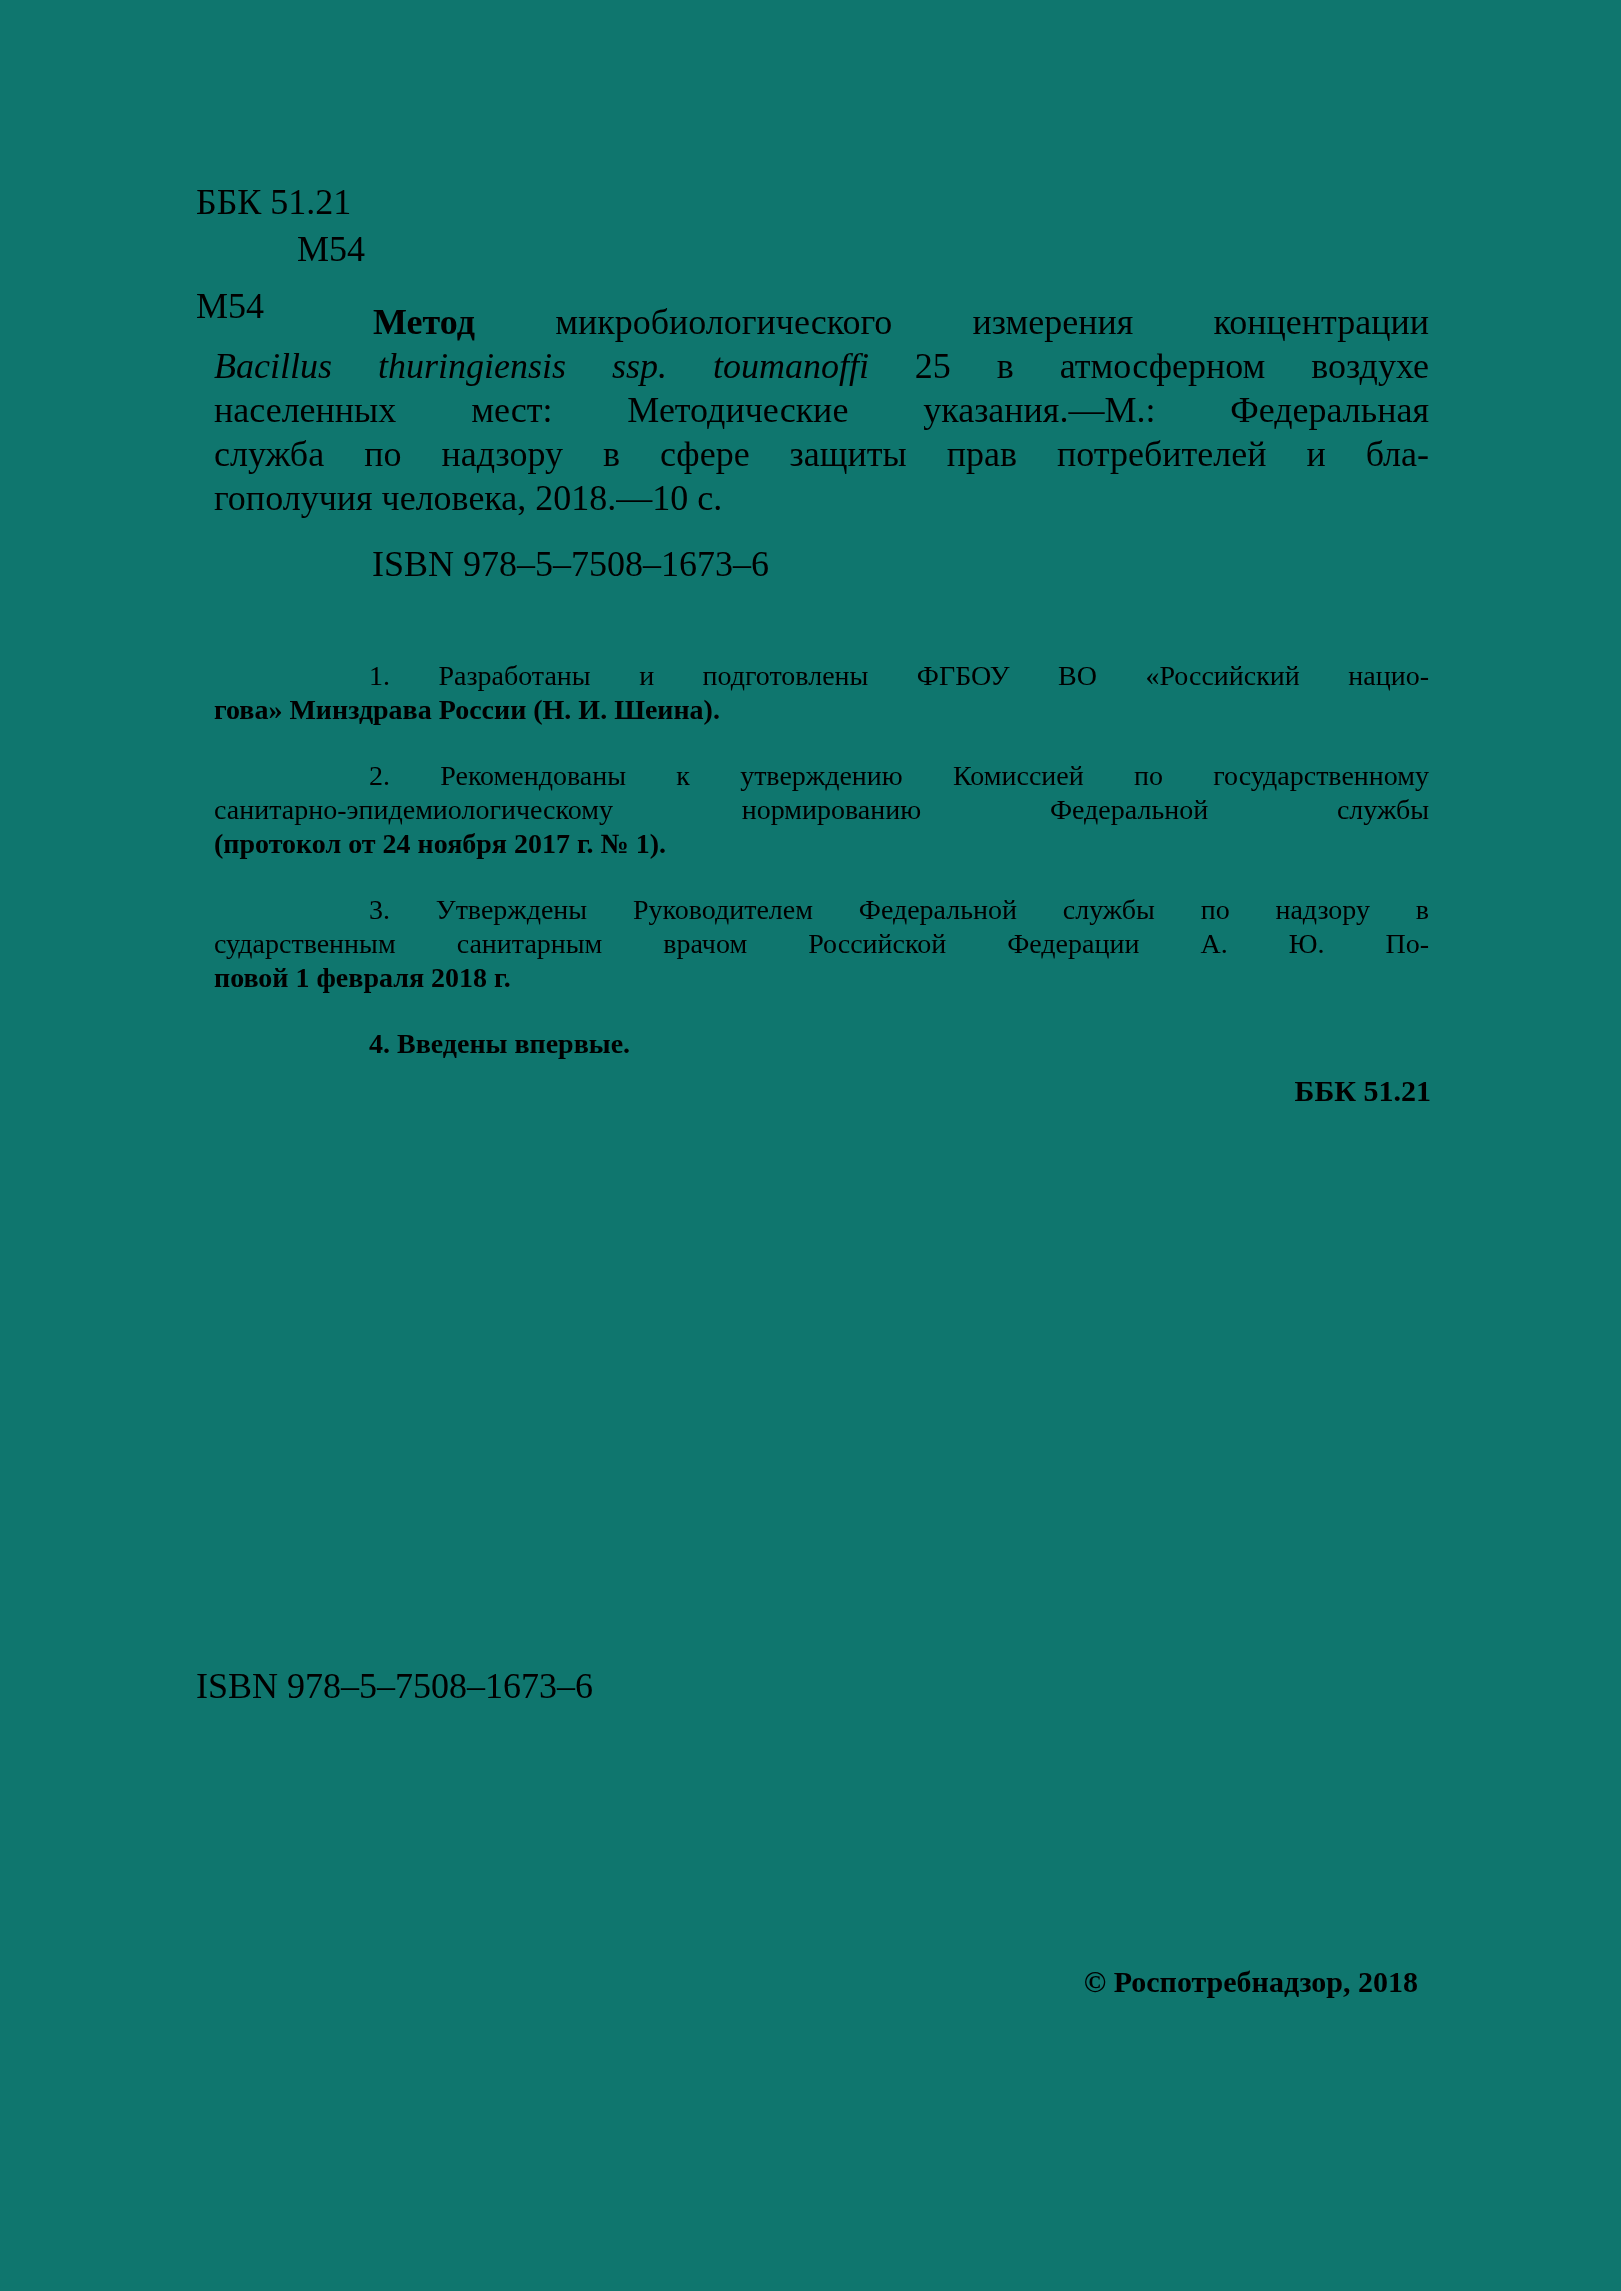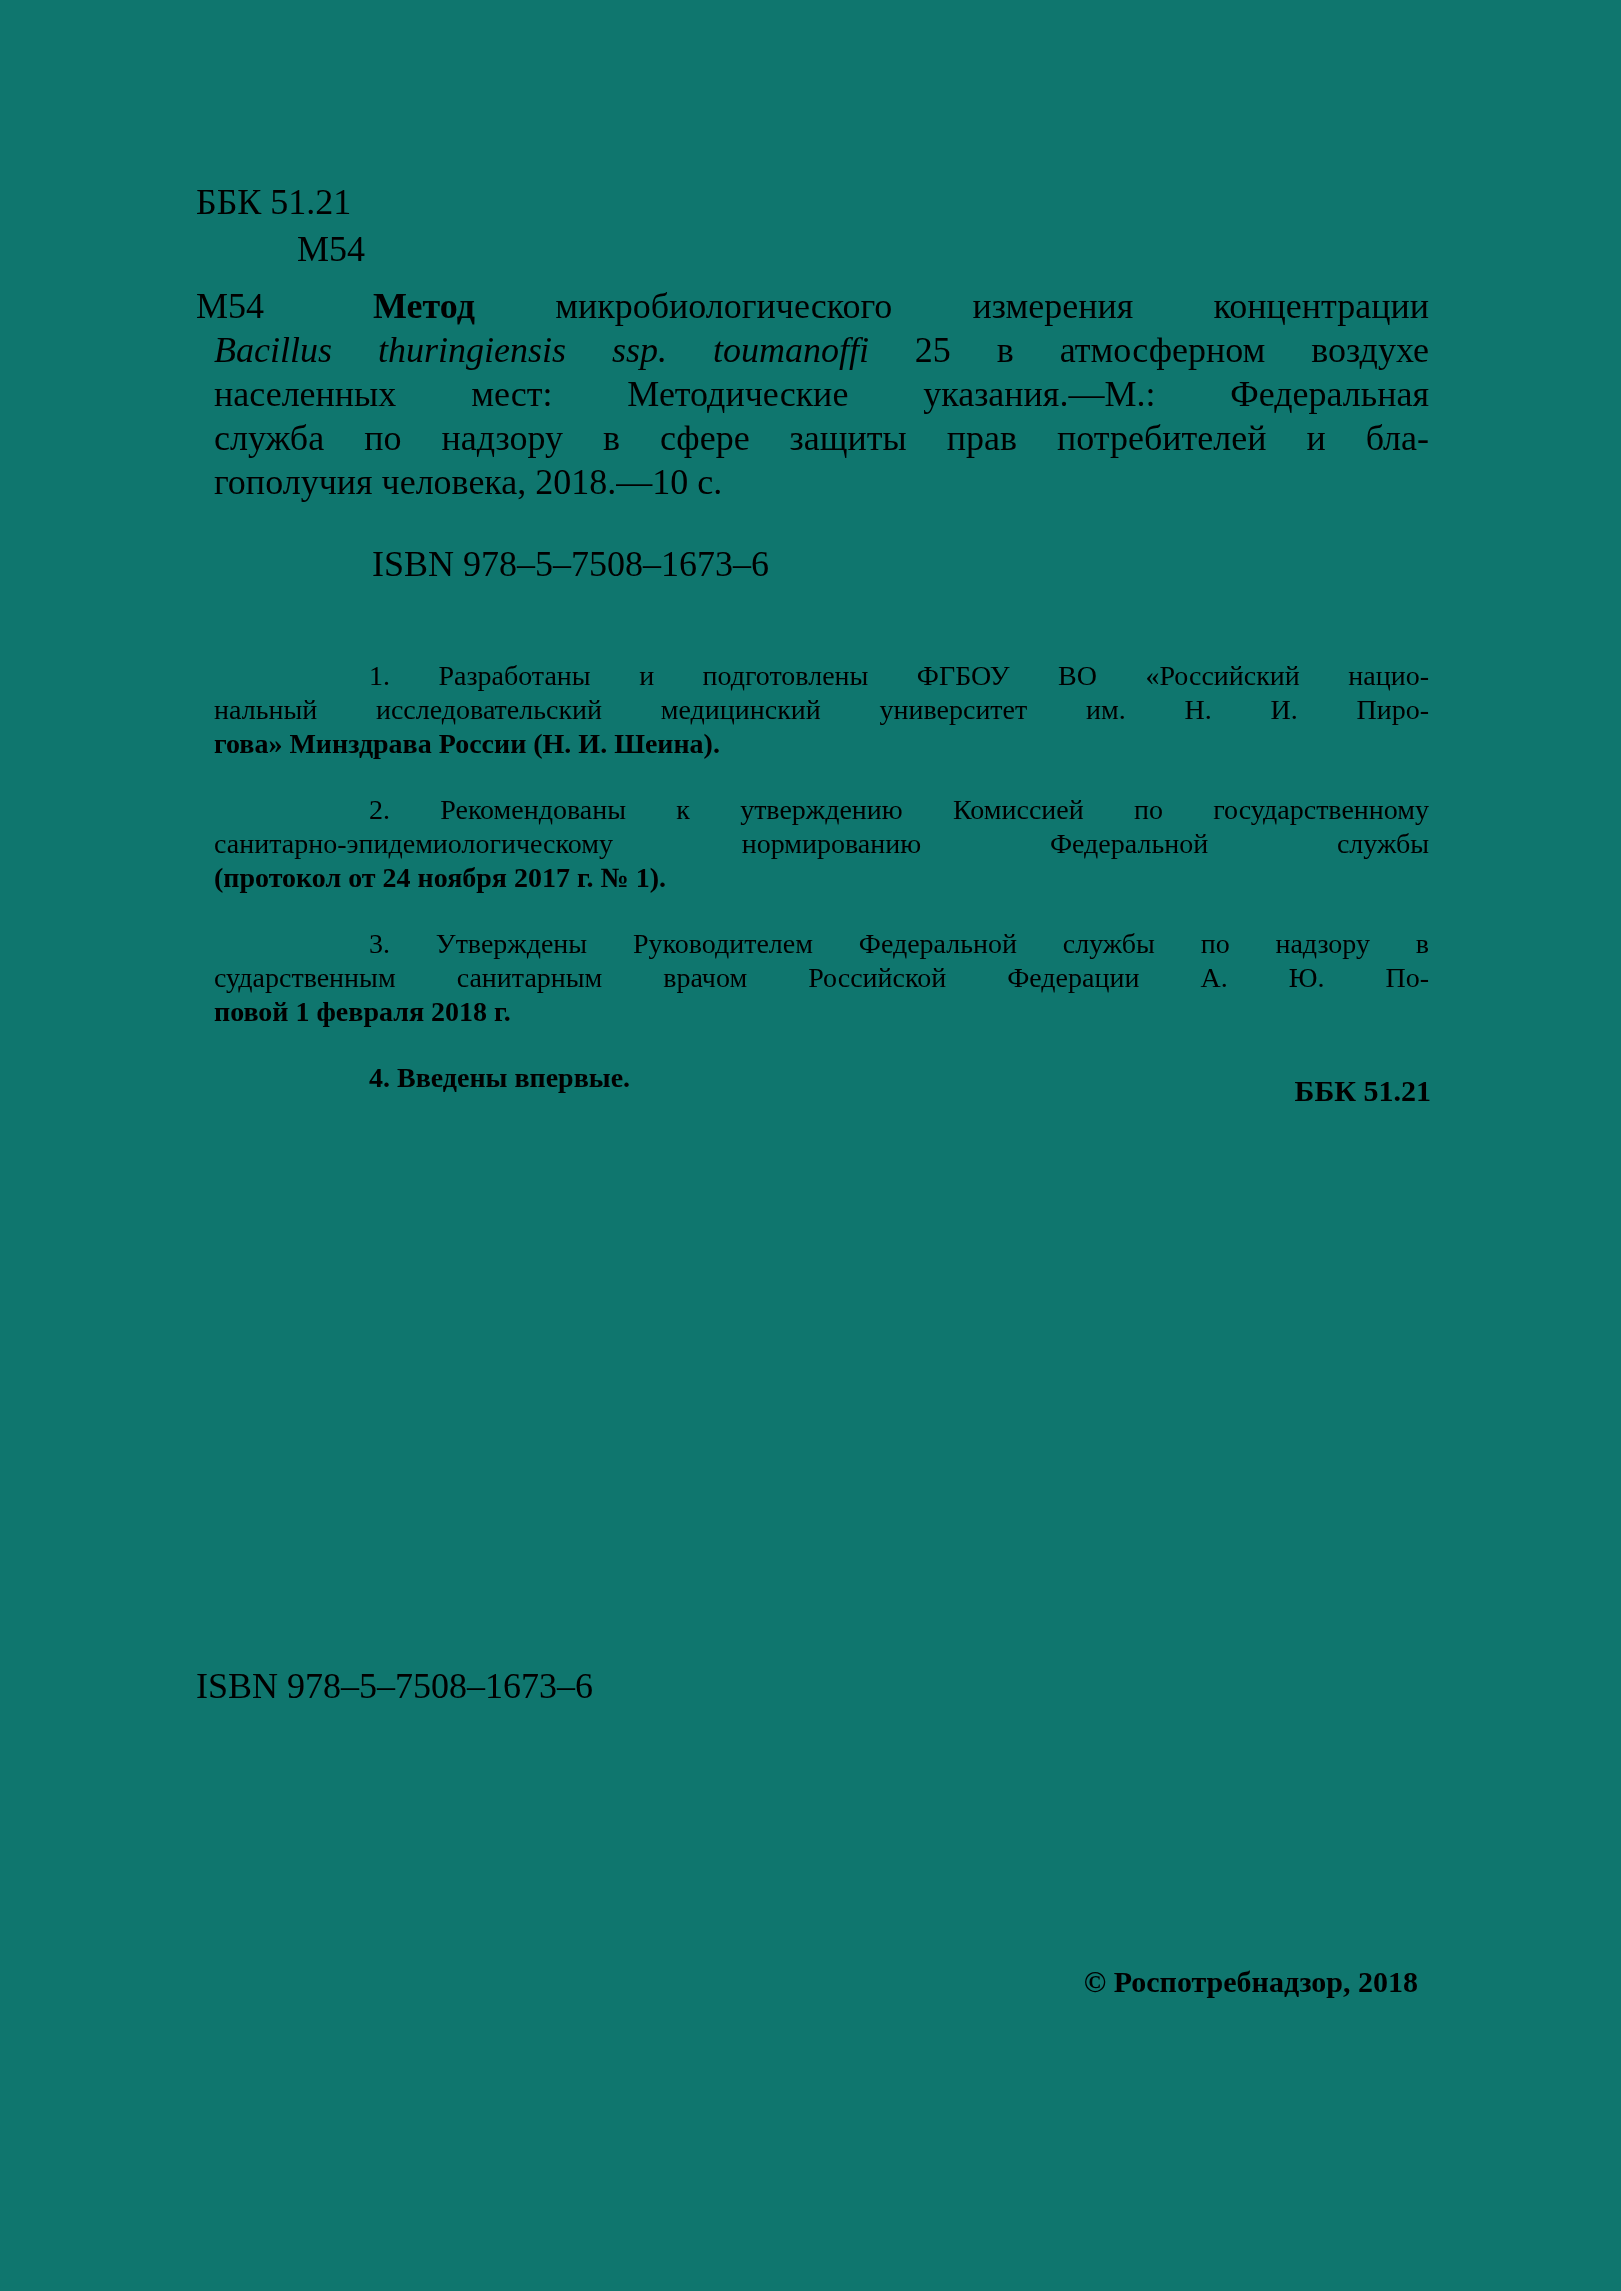--- a/index.html
+++ b/index.html
@@ -41,21 +41,21 @@
 
     
     .m54-side {
       left: 196px;
       top: 284px;
       font-size: 36px;
       line-height: 45px;
     }
     .bib {
       left: 214px;
-      top: 284px;
+      top: 300px;
       width: 1215px;
       font-size: 36px;
       line-height: 44px;
       white-space: normal;
       text-align: justify;
       text-indent: 159px;
     }
     .bib .line { display: block; text-align: justify; text-align-last: justify; }
     .bib .line.last { text-align-last: left; }
     .bib .line.first { padding-left: 159px; }
@@ -125,21 +125,20 @@
     <span class="line"><i>Bacillus thuringiensis ssp. toumanoffi</i><span> 25 в атмосферном воздухе</span></span>
     <span class="line">населенных мест: Методические указания.—М.: Федеральная</span>
     <span class="line">служба по надзору в сфере защиты прав потребителей и бла-</span>
     <span class="line last">гополучия человека, 2018.—10 с.</span>
   </div>
 
   <div class="abs isbn-mid">ISBN 978–5–7508–1673–6</div>
 
   <div class="abs notes">
     <span class="line indent">1. Разработаны и подготовлены ФГБОУ ВО «Российский нацио-</span>
-    <span class="line">нальный исследовательский медицинский университет им. Н. И. Пиро-</span>
     <span class="line last">гова» Минздрава России (Н. И. Шеина).</span>
     <span class="line indent">2. Рекомендованы к утверждению Комиссией по государственному</span>
     <span class="line">санитарно-эпидемиологическому нормированию Федеральной службы</span>
     <span class="line last">(протокол от 24 ноября 2017 г. № 1).</span>
     <span class="line indent">3. Утверждены Руководителем Федеральной службы по надзору в</span>
     <span class="line">сударственным санитарным врачом Российской Федерации А. Ю. По-</span>
     <span class="line last">повой 1 февраля 2018 г.</span>
     <span class="line indent last">4. Введены впервые.</span>
   </div>
 

